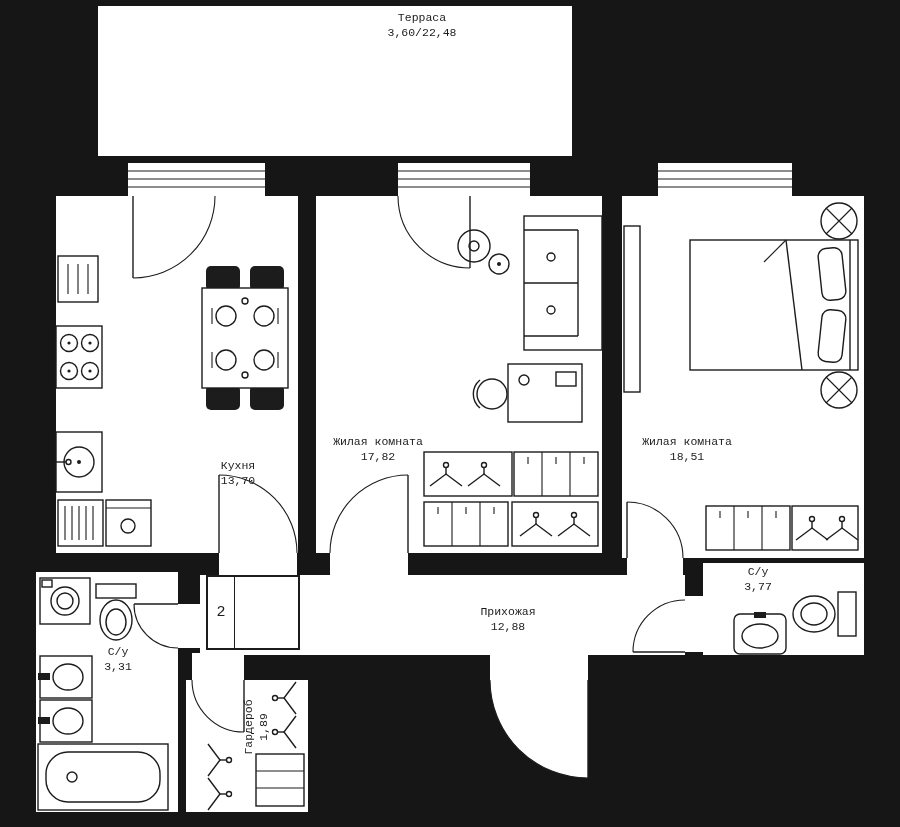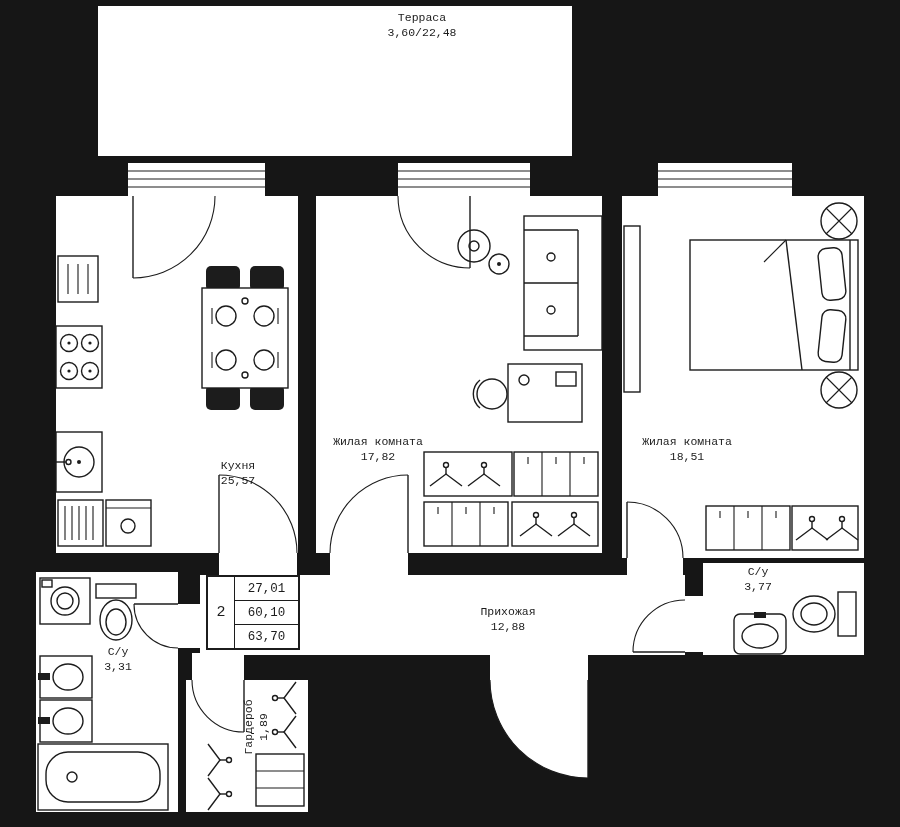--- a/index.html
+++ b/index.html
@@ -268,21 +268,21 @@
     <path class="thin" d="M 256 771 H 304 M 256 788 H 304"></path>
   </g>
 </svg>
 
 <div class="label" style="left:422px;top:10px;">
   <span>Терраса</span>
   <span>3,60/22,48</span>
 </div>
 <div class="label" style="left:238px;top:434px;margin-top:24px;">
   <span>Кухня</span>
-  <span>25,57</span>
+  <span>13,70</span>
 </div>
 <div class="label" style="left:378px;top:434px;">
   <span>Жилая комната</span>
   <span>17,82</span>
 </div>
 <div class="label" style="left:687px;top:434px;">
   <span>Жилая комната</span>
   <span>18,51</span>
 </div>
 <div class="label" style="left:508px;top:572px;margin-top:32px;">
@@ -297,20 +297,15 @@
   <span>С/у</span>
   <span>3,31</span>
 </div>
 <div class="label label--rot" style="left:256px;top:727px;">
   <span>Гардероб</span>
   <span>1,89</span>
 </div>
 
 <div class="info-box">
   <div class="info-rooms">2</div>
-  <div class="info-values">
-    <div>27,01</div>
-    <div>60,10</div>
-    <div>63,70</div>
-  </div>
 </div>
 
 </div>
 
 </body></html>

